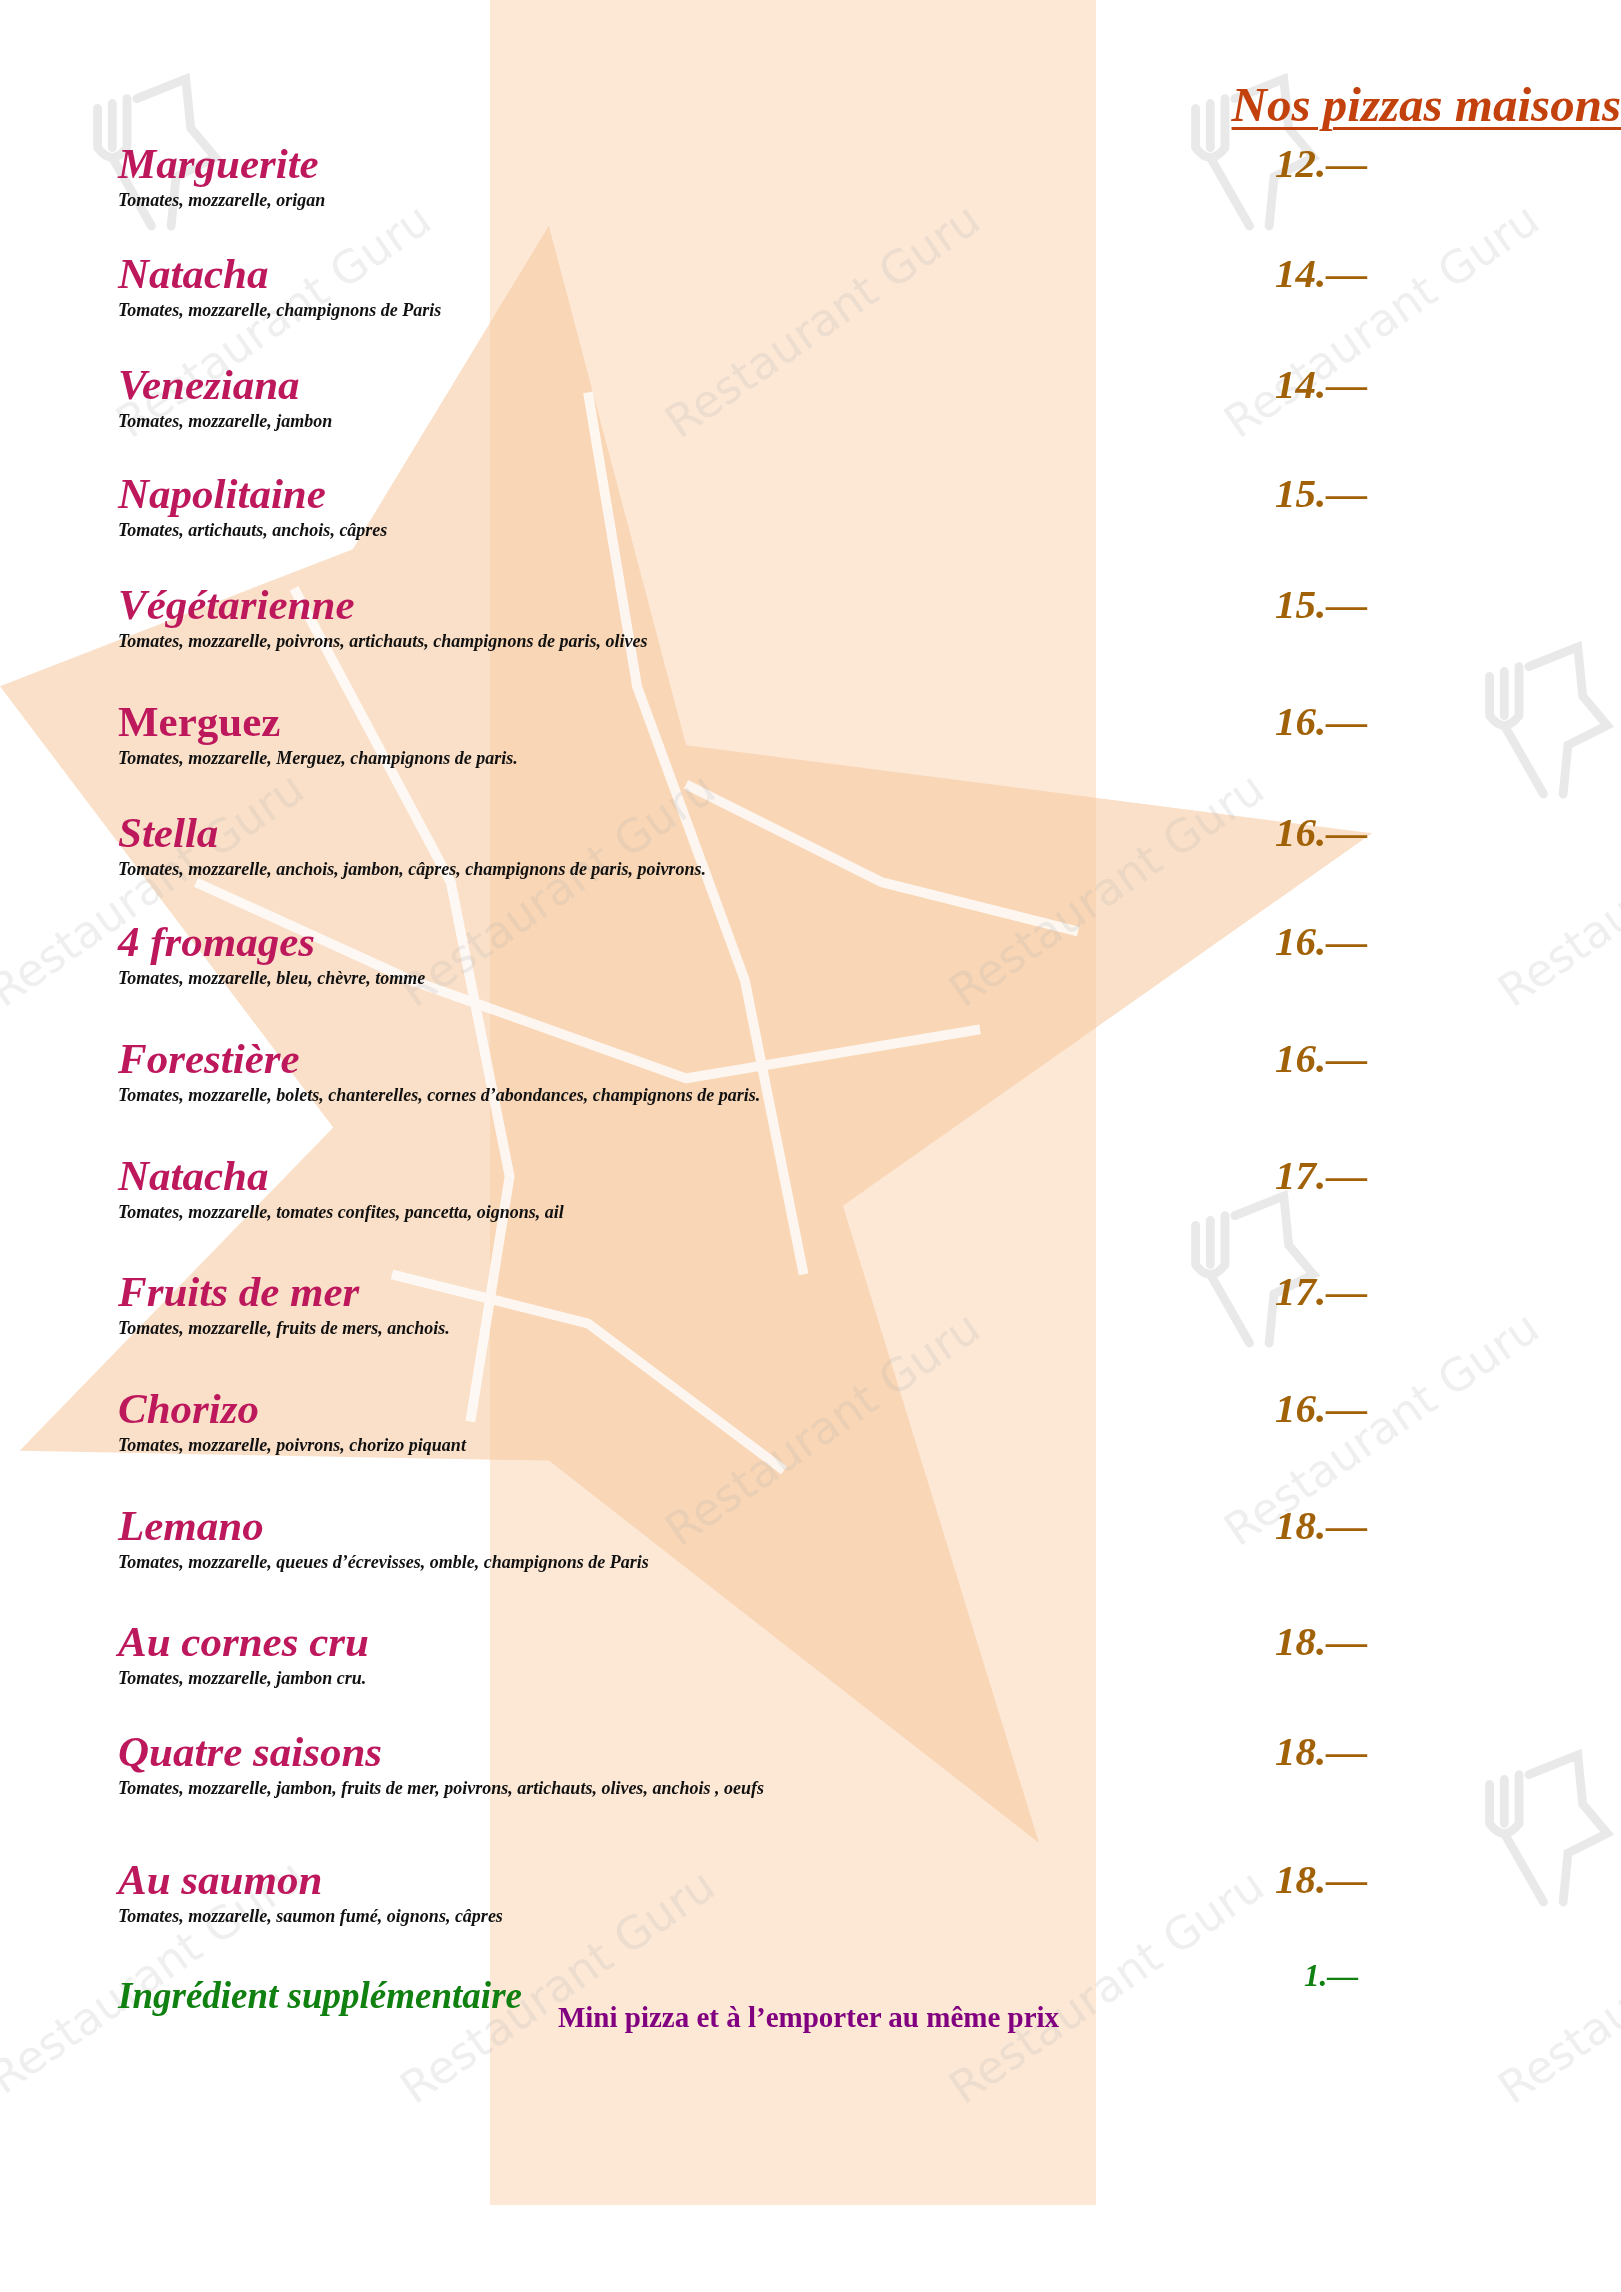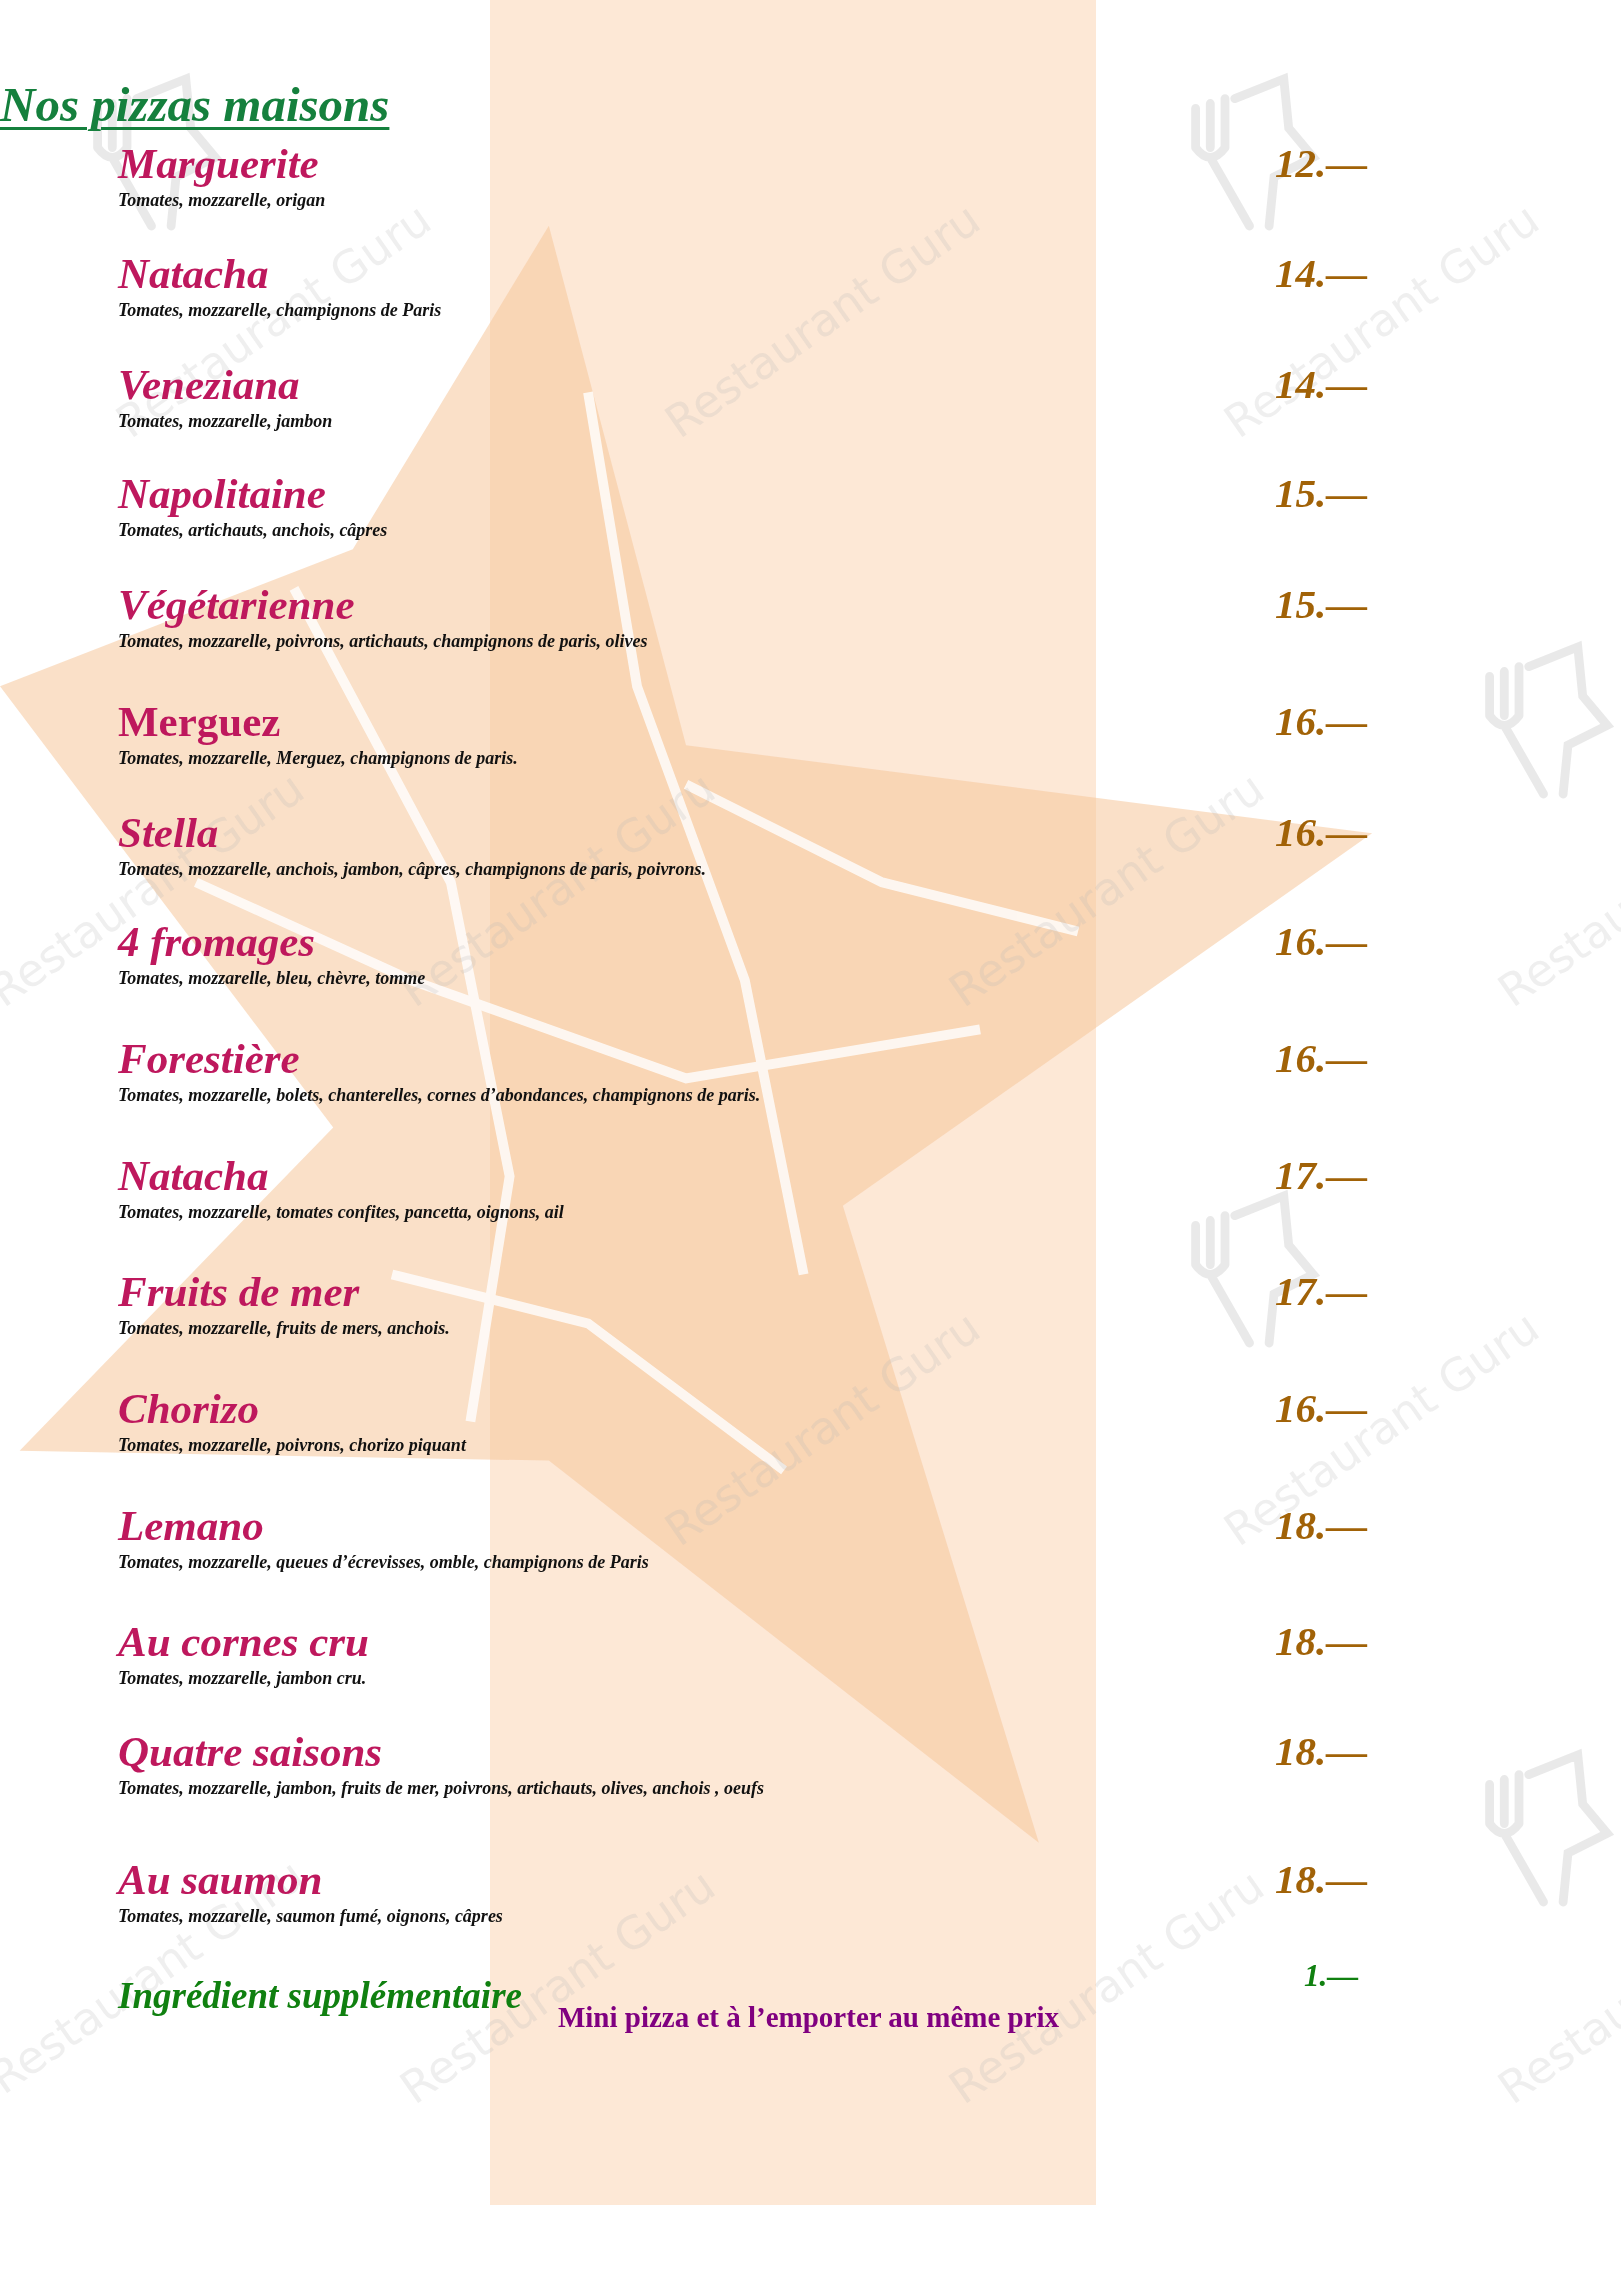--- a/index.html
+++ b/index.html
@@ -13,22 +13,22 @@
       background: #fde8d6;
     }
     .bg-star { position: absolute; left: 0; top: 0; width: 1621px; height: 2293px; }
     .watermark {
       position: absolute; color: rgba(180,180,180,0.22);
       font-family: "DejaVu Sans", sans-serif; font-size: 45px;
       transform: rotate(-35deg); white-space: nowrap; pointer-events: none;
     }
     .wm-icon { position: absolute; width: 147px; height: 167px; opacity: 0.18; }
     .title {
-      position: absolute; left: 0; width: 1621px; top: 76px; text-align: left;
-      font-size: 49px; font-weight: bold; font-style: italic; color: #15803d;
+      position: absolute; left: 0; width: 1621px; top: 76px; text-align: right;
+      font-size: 49px; font-weight: bold; font-style: italic; color: #c2410c;
     }
     .title span { text-decoration: underline; text-underline-offset: 5.9px; text-decoration-thickness: 2.9px; }
     .item { position: absolute; left: 118px; width: 1264px; }
     .name {
       position: absolute; left: 0; top: 0;
       font-size: 43px; font-weight: bold; font-style: italic; color: #be185d;
       white-space: nowrap;
     }
     .name.upright { font-style: normal; }
     .price {

